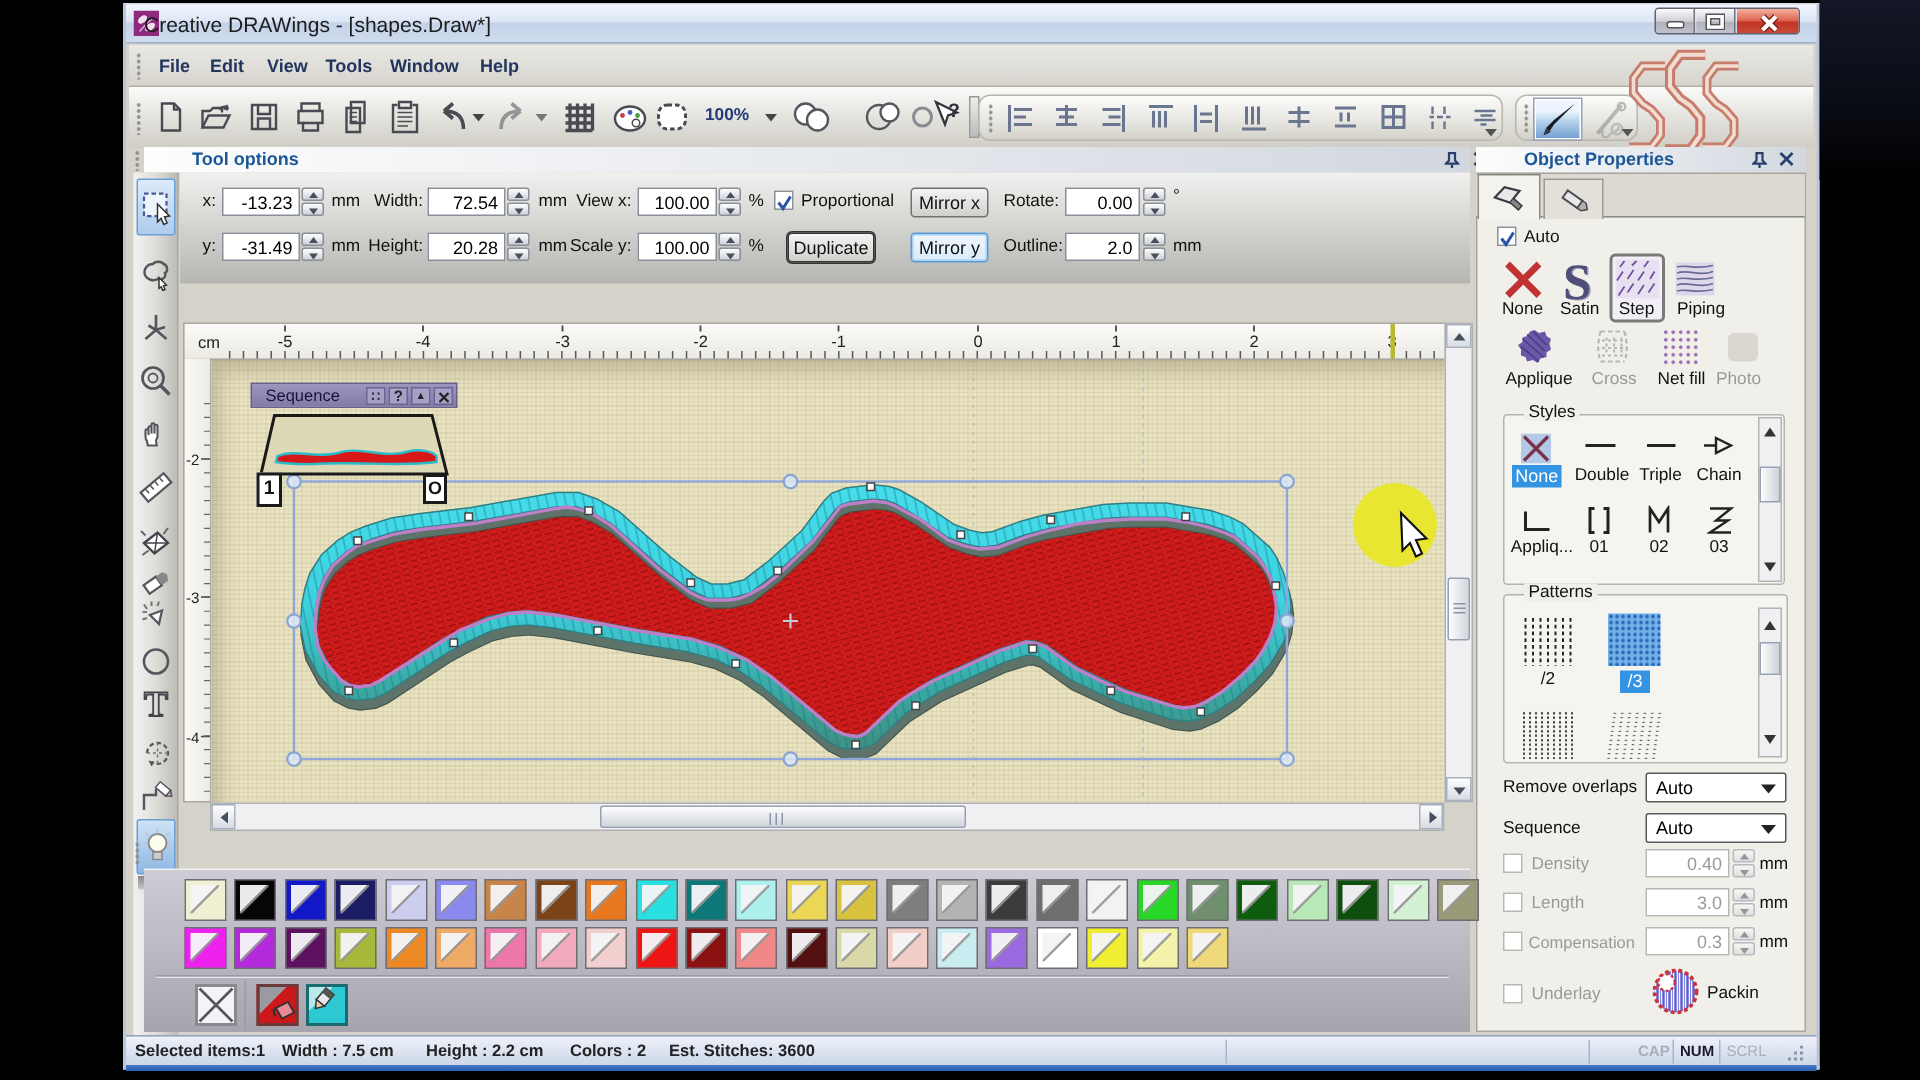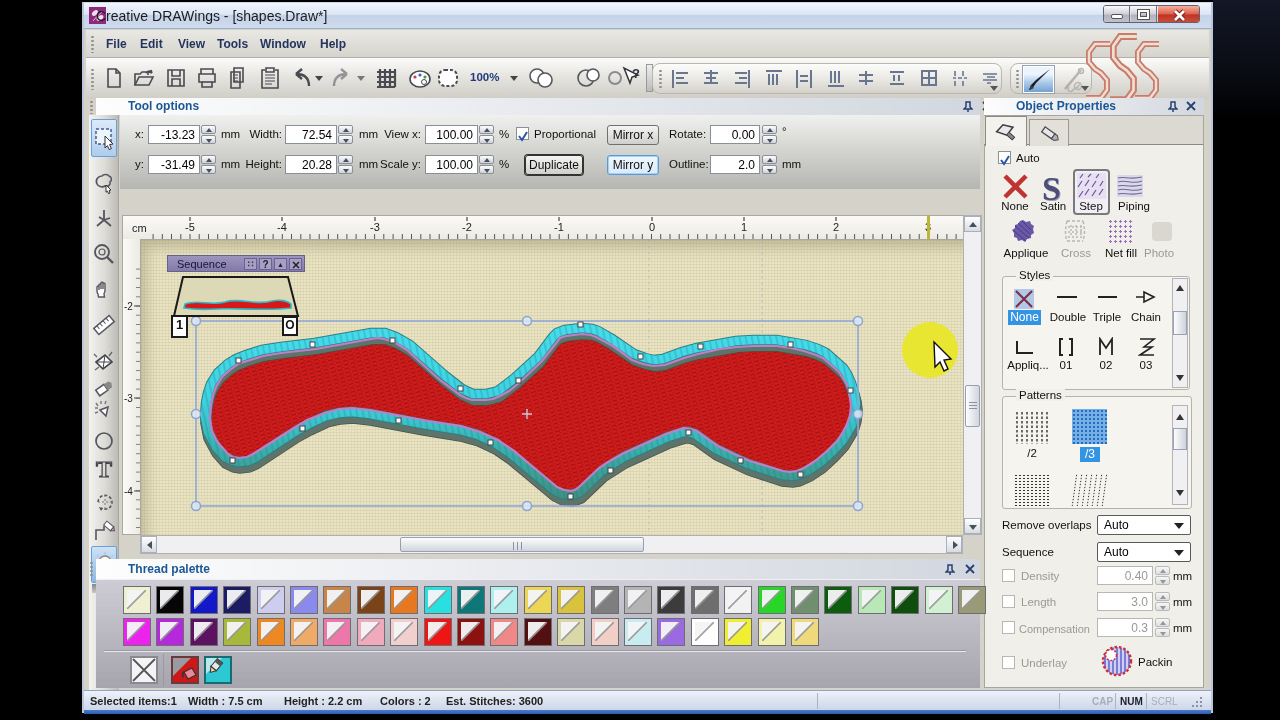--- a/index.html
+++ b/index.html
@@ -645,29 +645,20 @@
         <pattern id="pk" width="4" height="4" patternUnits="userSpaceOnUse">
           <rect width="4" height="4" fill="#fff"></rect>
           <path d="M1 0v4" stroke="#5a5ad0" stroke-width="1.6"></path>
           <path d="M3 0v4" stroke="#8888e0" stroke-width="0.8"></path>
         </pattern>
       </defs>
       <circle cx="17" cy="17" r="14" fill="url(#pk)" stroke="#cc3038" stroke-width="2.5" stroke-dasharray="2.5 2"></circle>
       <circle cx="11" cy="11" r="5.5" fill="#fff" stroke="#cc3038" stroke-width="1.5" stroke-dasharray="2 1.6"></circle>
     </svg>
 <div class="lbl" style="left:1054px;top:653px">Packin</div>
-<div class="phead" style="left:12px;top:556px;width:884px;height:20px">
-      <span style="position:absolute;left:32px;top:3px">Thread palette</span>
-      <svg class="phx" style="left:849px;top:5px" width="10" height="12">
-        <path d="M3 1h4v5l2 2H1l2-2zM5 8v3" stroke="#27426e" stroke-width="1.5" fill="none"></path>
-      </svg>
-      <svg class="phx" style="left:869px;top:5px" width="11" height="11">
-        <path d="M1 1l8 8M9 1l-8 8" stroke="#27426e" stroke-width="1.8"></path>
-      </svg>
-    </div>
 <div class="grip" style="left:6px;top:558px;height:16px"></div>
 <div class="a" style="left:12px;top:576px;width:884px;height:109px;background:linear-gradient(#cecdd5,#a6a5ad);border-top:1px solid #f0f0f4"></div>
 <div class="swr" style="left:39px;top:583px;background:#efefd2"></div>
 <div class="swr" style="left:72px;top:583px;background:#060606"></div>
 <div class="swr" style="left:106px;top:583px;background:#1318c8"></div>
 <div class="swr" style="left:139px;top:583px;background:#1c1c64"></div>
 <div class="swr" style="left:173px;top:583px;background:#cdcdf0"></div>
 <div class="swr" style="left:206px;top:583px;background:#8a8aee"></div>
 <div class="swr" style="left:239px;top:583px;background:#c8854a"></div>
 <div class="swr" style="left:273px;top:583px;background:#7a4418"></div>

